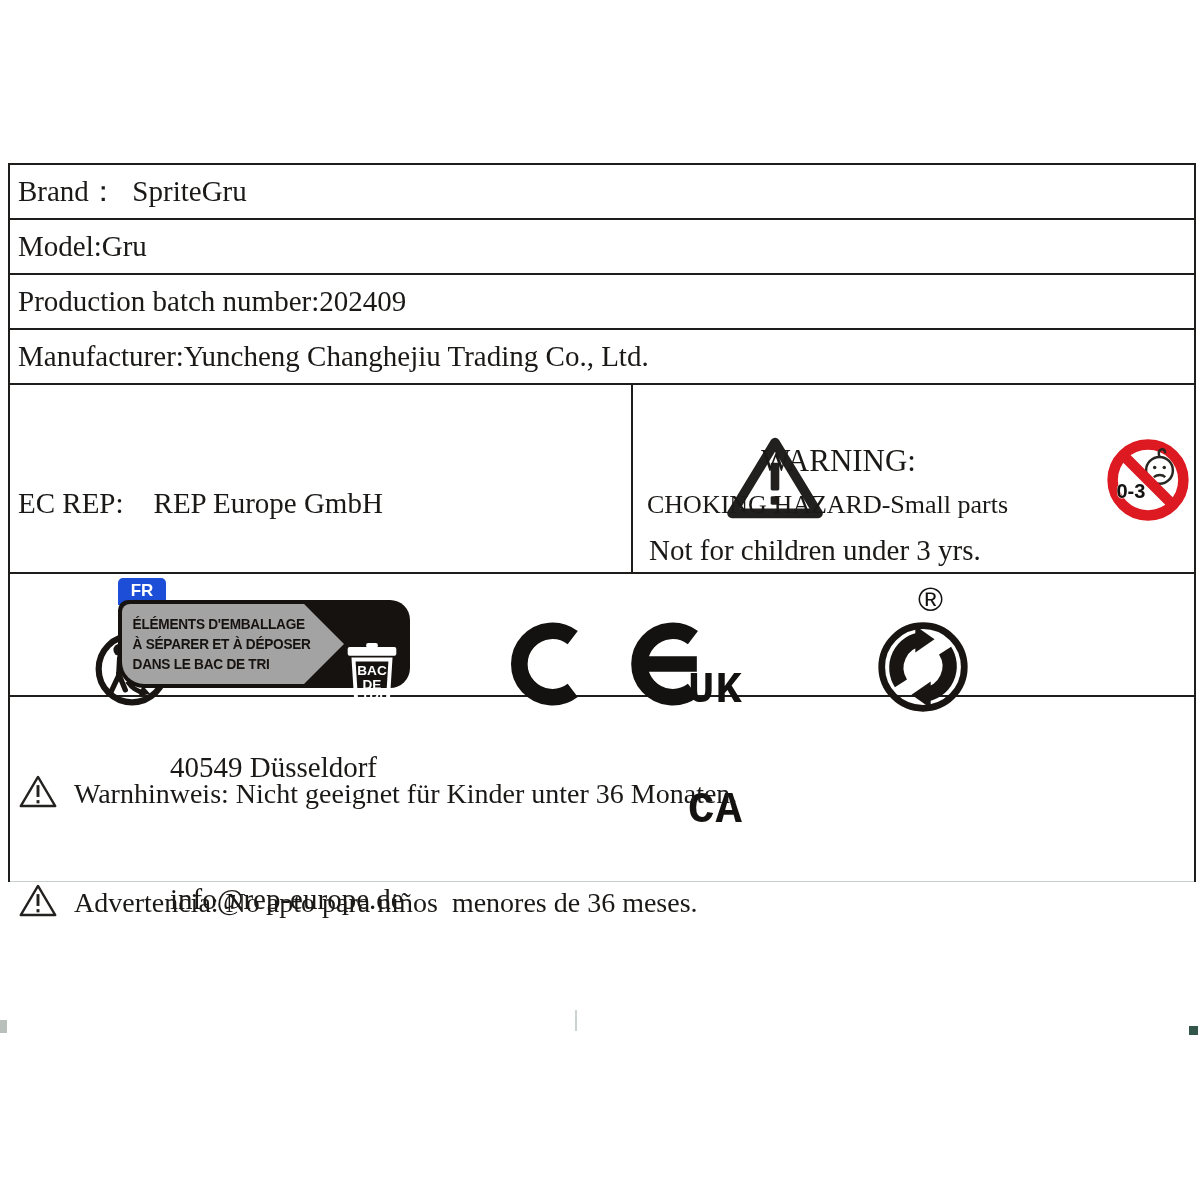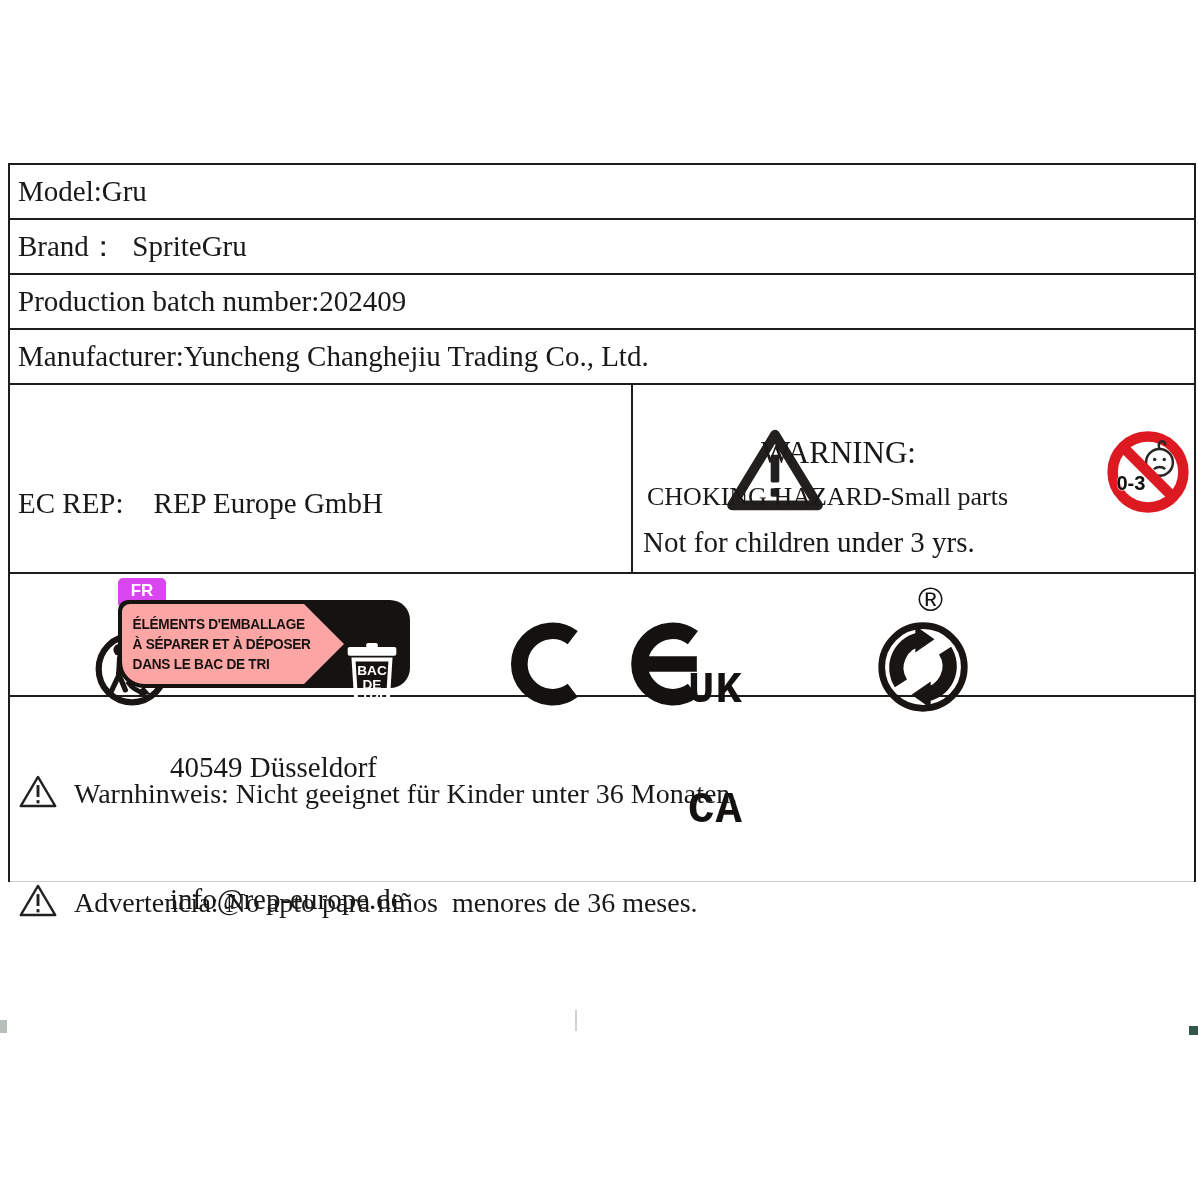--- a/index.html
+++ b/index.html
@@ -17,36 +17,36 @@
   .trow.warnlist{height:185px;border-bottom:1px solid #c7cfca;padding-top:4px;}
 
   
   .ecrep-cell{width:623px;box-sizing:border-box;border-right:2px solid #1f1d1b;
               padding:8px 0 0 8px;line-height:44px;}
   .ecrep-line1{display:flex;}
   .ecrep-company{margin-left:30px;}
   .ecrep-indent{margin-left:152px;}
 
   
-  .choke-cell{position:relative;flex:1;}
+  .choke-cell{position:relative;flex:1;margin-top:8px;}
   .choke-triangle{position:absolute;left:18px;top:7px;}
   .choke-title{position:absolute;left:128px;top:50px;font-size:31px;}
   .choke-line1{position:absolute;left:14px;top:97px;font-size:26px;white-space:nowrap;}
-  .choke-line2{position:absolute;left:10px;top:141px;font-size:29px;white-space:nowrap;}
+  .choke-line2{position:absolute;left:16px;top:141px;font-size:29px;white-space:nowrap;}
   .age-badge{position:absolute;left:398px;top:8px;}
 
   
   .logo-triman{position:absolute;left:24px;top:18px;}
   .fr-block{position:absolute;left:108px;top:4px;width:292px;height:112px;}
-  .fr-tab{position:absolute;left:0;top:0;width:48px;height:27px;background:#d946ef;color:#fff;
+  .fr-tab{position:absolute;left:0;top:0;width:48px;height:27px;background:#1d4ed8;color:#fff;
           border-radius:5px 5px 5px 0;font-family:"Liberation Sans",sans-serif;font-weight:bold;
           font-size:17px;text-align:center;line-height:26px;}
   .fr-main{position:absolute;left:0;top:22px;width:292px;height:88px;background:#161210;
            border-radius:10px 20px 20px 26px;}
-  .fr-arrow{position:absolute;left:4px;top:4px;width:222px;height:80px;background:#fca5a5;
+  .fr-arrow{position:absolute;left:4px;top:4px;width:222px;height:80px;background:#a3a3a3;
             clip-path:polygon(0 0,82% 0,100% 50%,82% 100%,0 100%);
             border-radius:8px 0 0 22px;display:flex;flex-direction:column;justify-content:center;}
   .fr-text{font-family:"Liberation Sans",sans-serif;font-weight:bold;font-size:15.5px;
            line-height:20px;letter-spacing:-0.3px;color:#161210;padding-left:12px;
            transform:scaleX(.88);transform-origin:left center;white-space:nowrap;}
   .fr-bin{position:absolute;right:10px;top:10px;}
   .logo-ce{position:absolute;left:432px;top:14px;}
   .logo-ukca{position:absolute;left:678px;top:16px;font-family:Liberation Mono, monospace;
              font-weight:800;font-size:44px;line-height:40px;color:#141210;letter-spacing:1px;}
   .logo-greendot{position:absolute;left:806px;top:12px;}
@@ -59,22 +59,22 @@
   
   .artifact{position:absolute;}
 </style>
 </head>
 <body>
 
 <div class="sheet">
 
   <div class="label-table">
 
+    <div class="trow simple"><span>Brand：  SpriteGru</span></div>
     <div class="trow simple"><span>Model:Gru</span></div>
-    <div class="trow simple"><span>Brand：  SpriteGru</span></div>
     <div class="trow simple"><span>Production batch number:202409</span></div>
     <div class="trow simple"><span>Manufacturer:Yuncheng Changhejiu Trading Co., Ltd.</span></div>
 
 
     <div class="trow split">
       <div class="ecrep-cell">
         <div class="ecrep-line1">
           <span>EC REP:</span>
           <span class="ecrep-company">REP Europe GmbH</span>
         </div>

